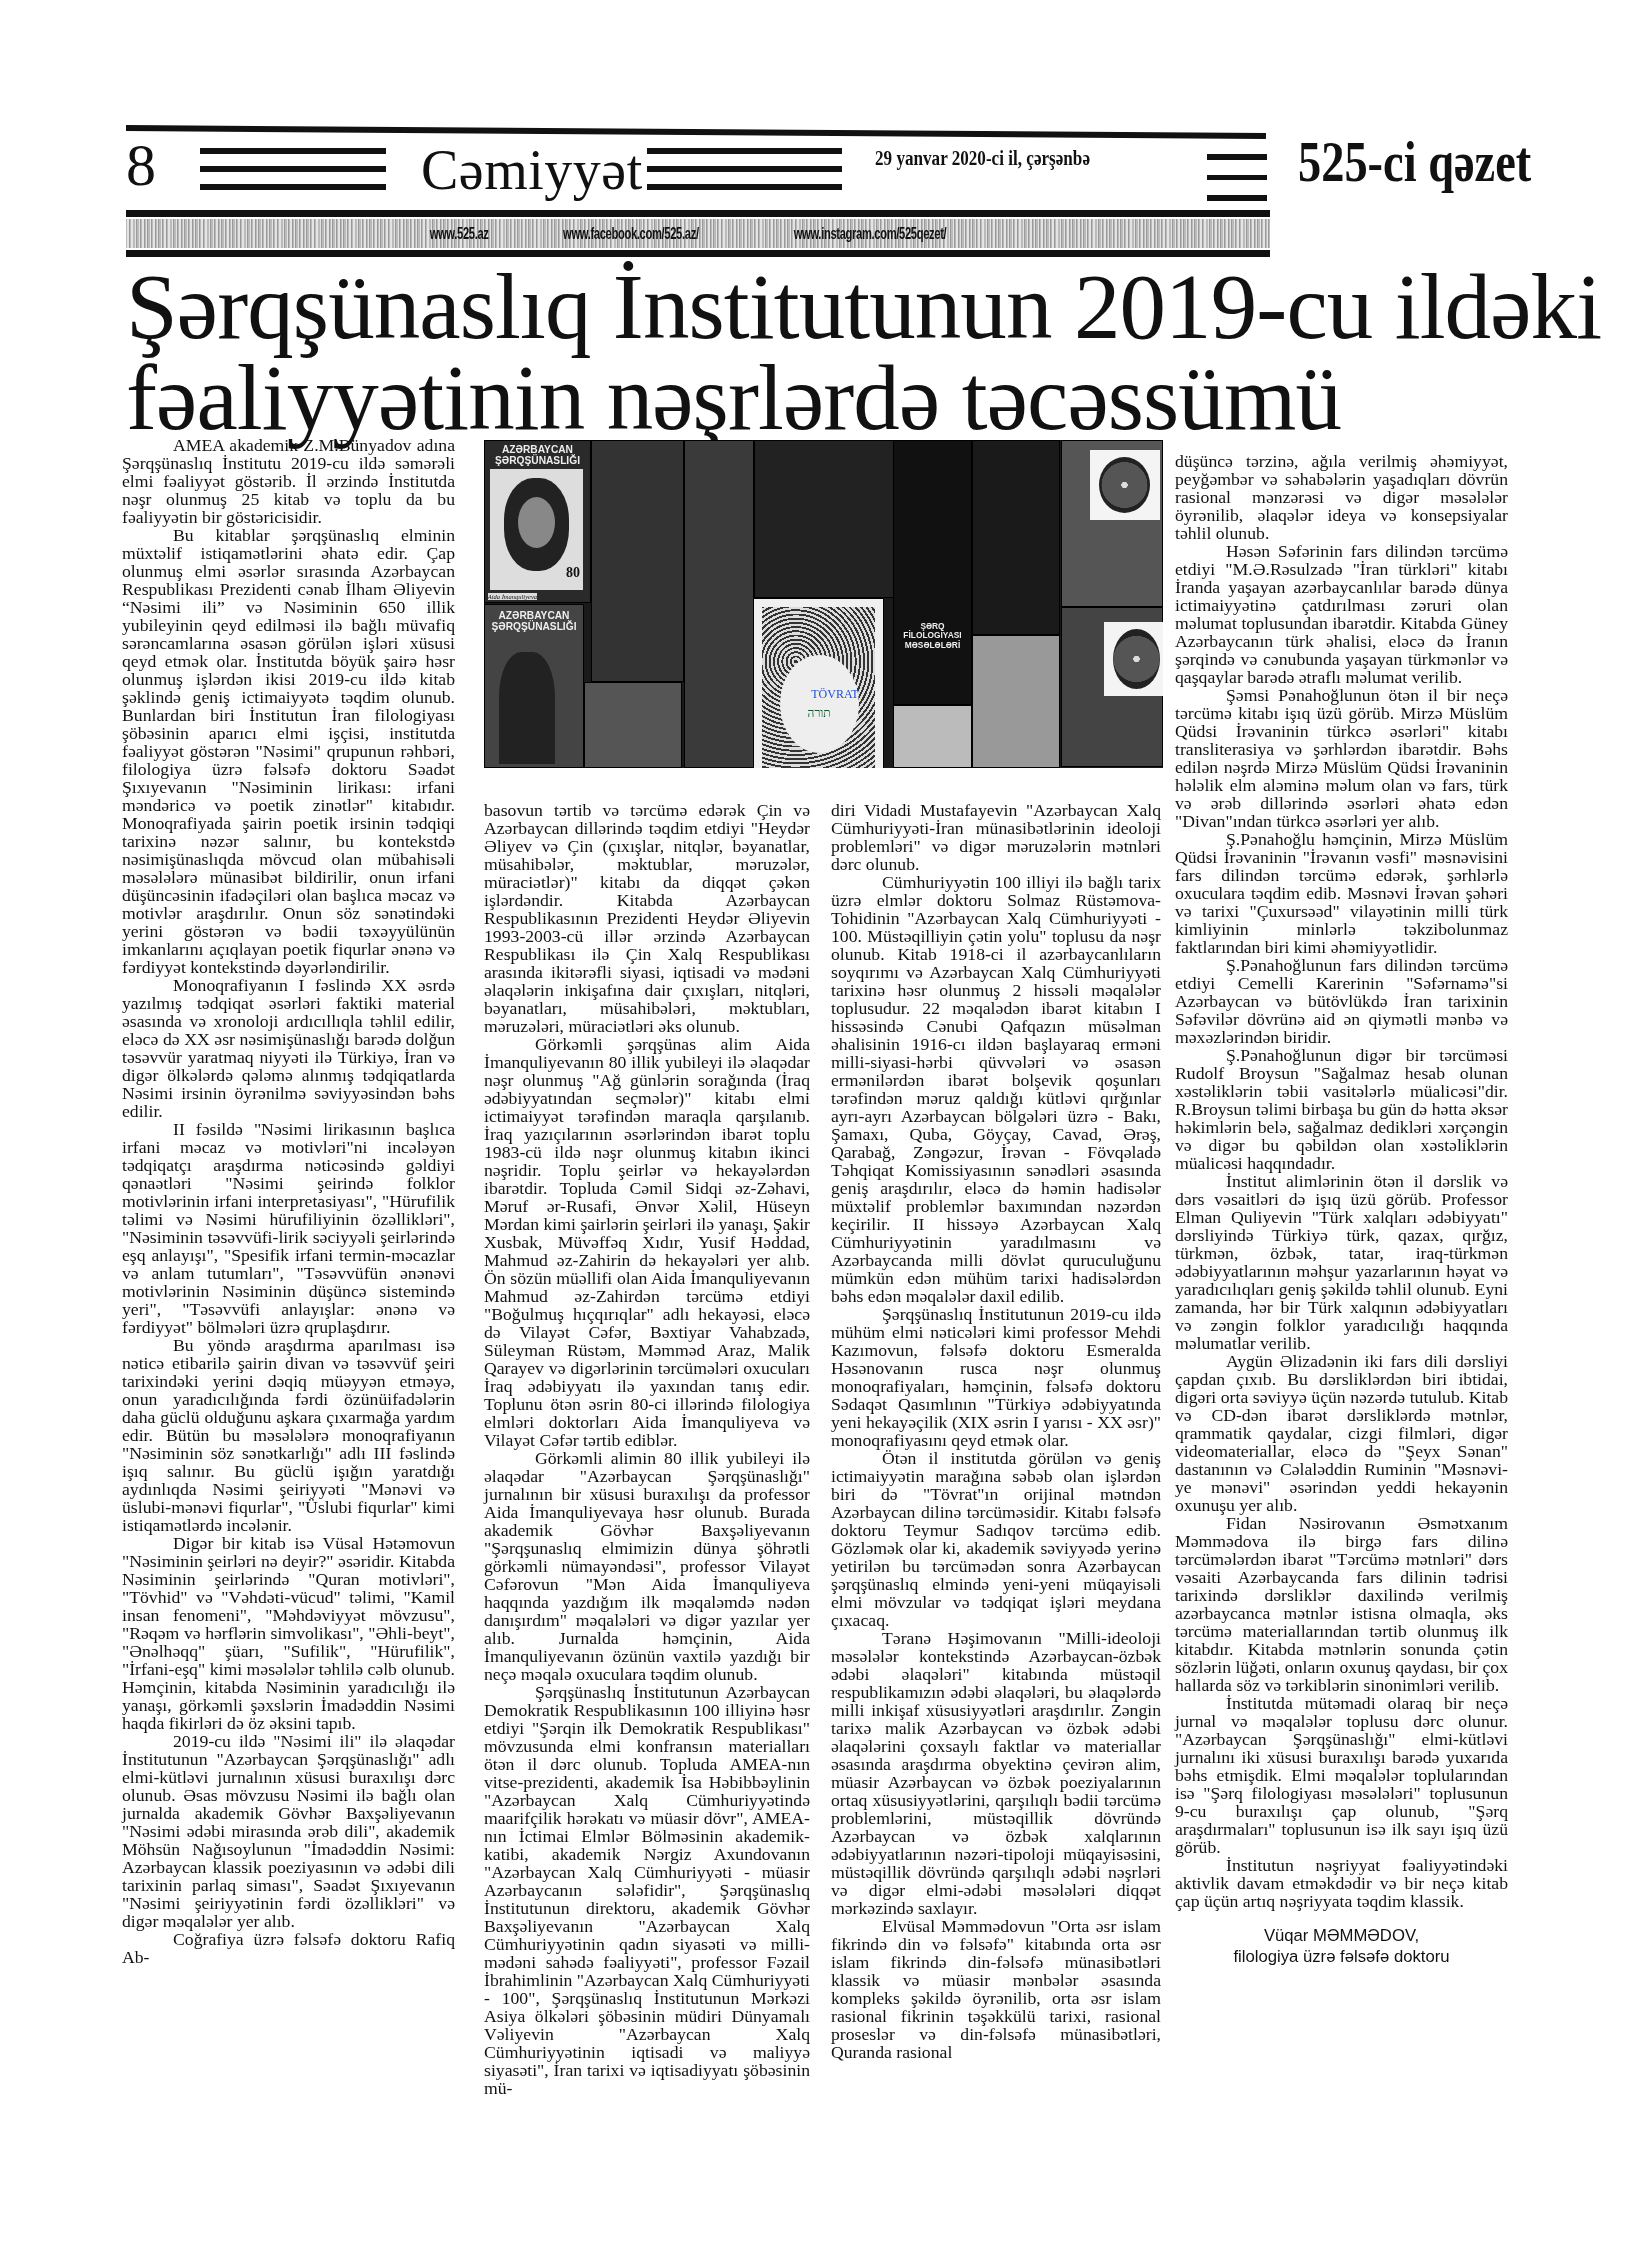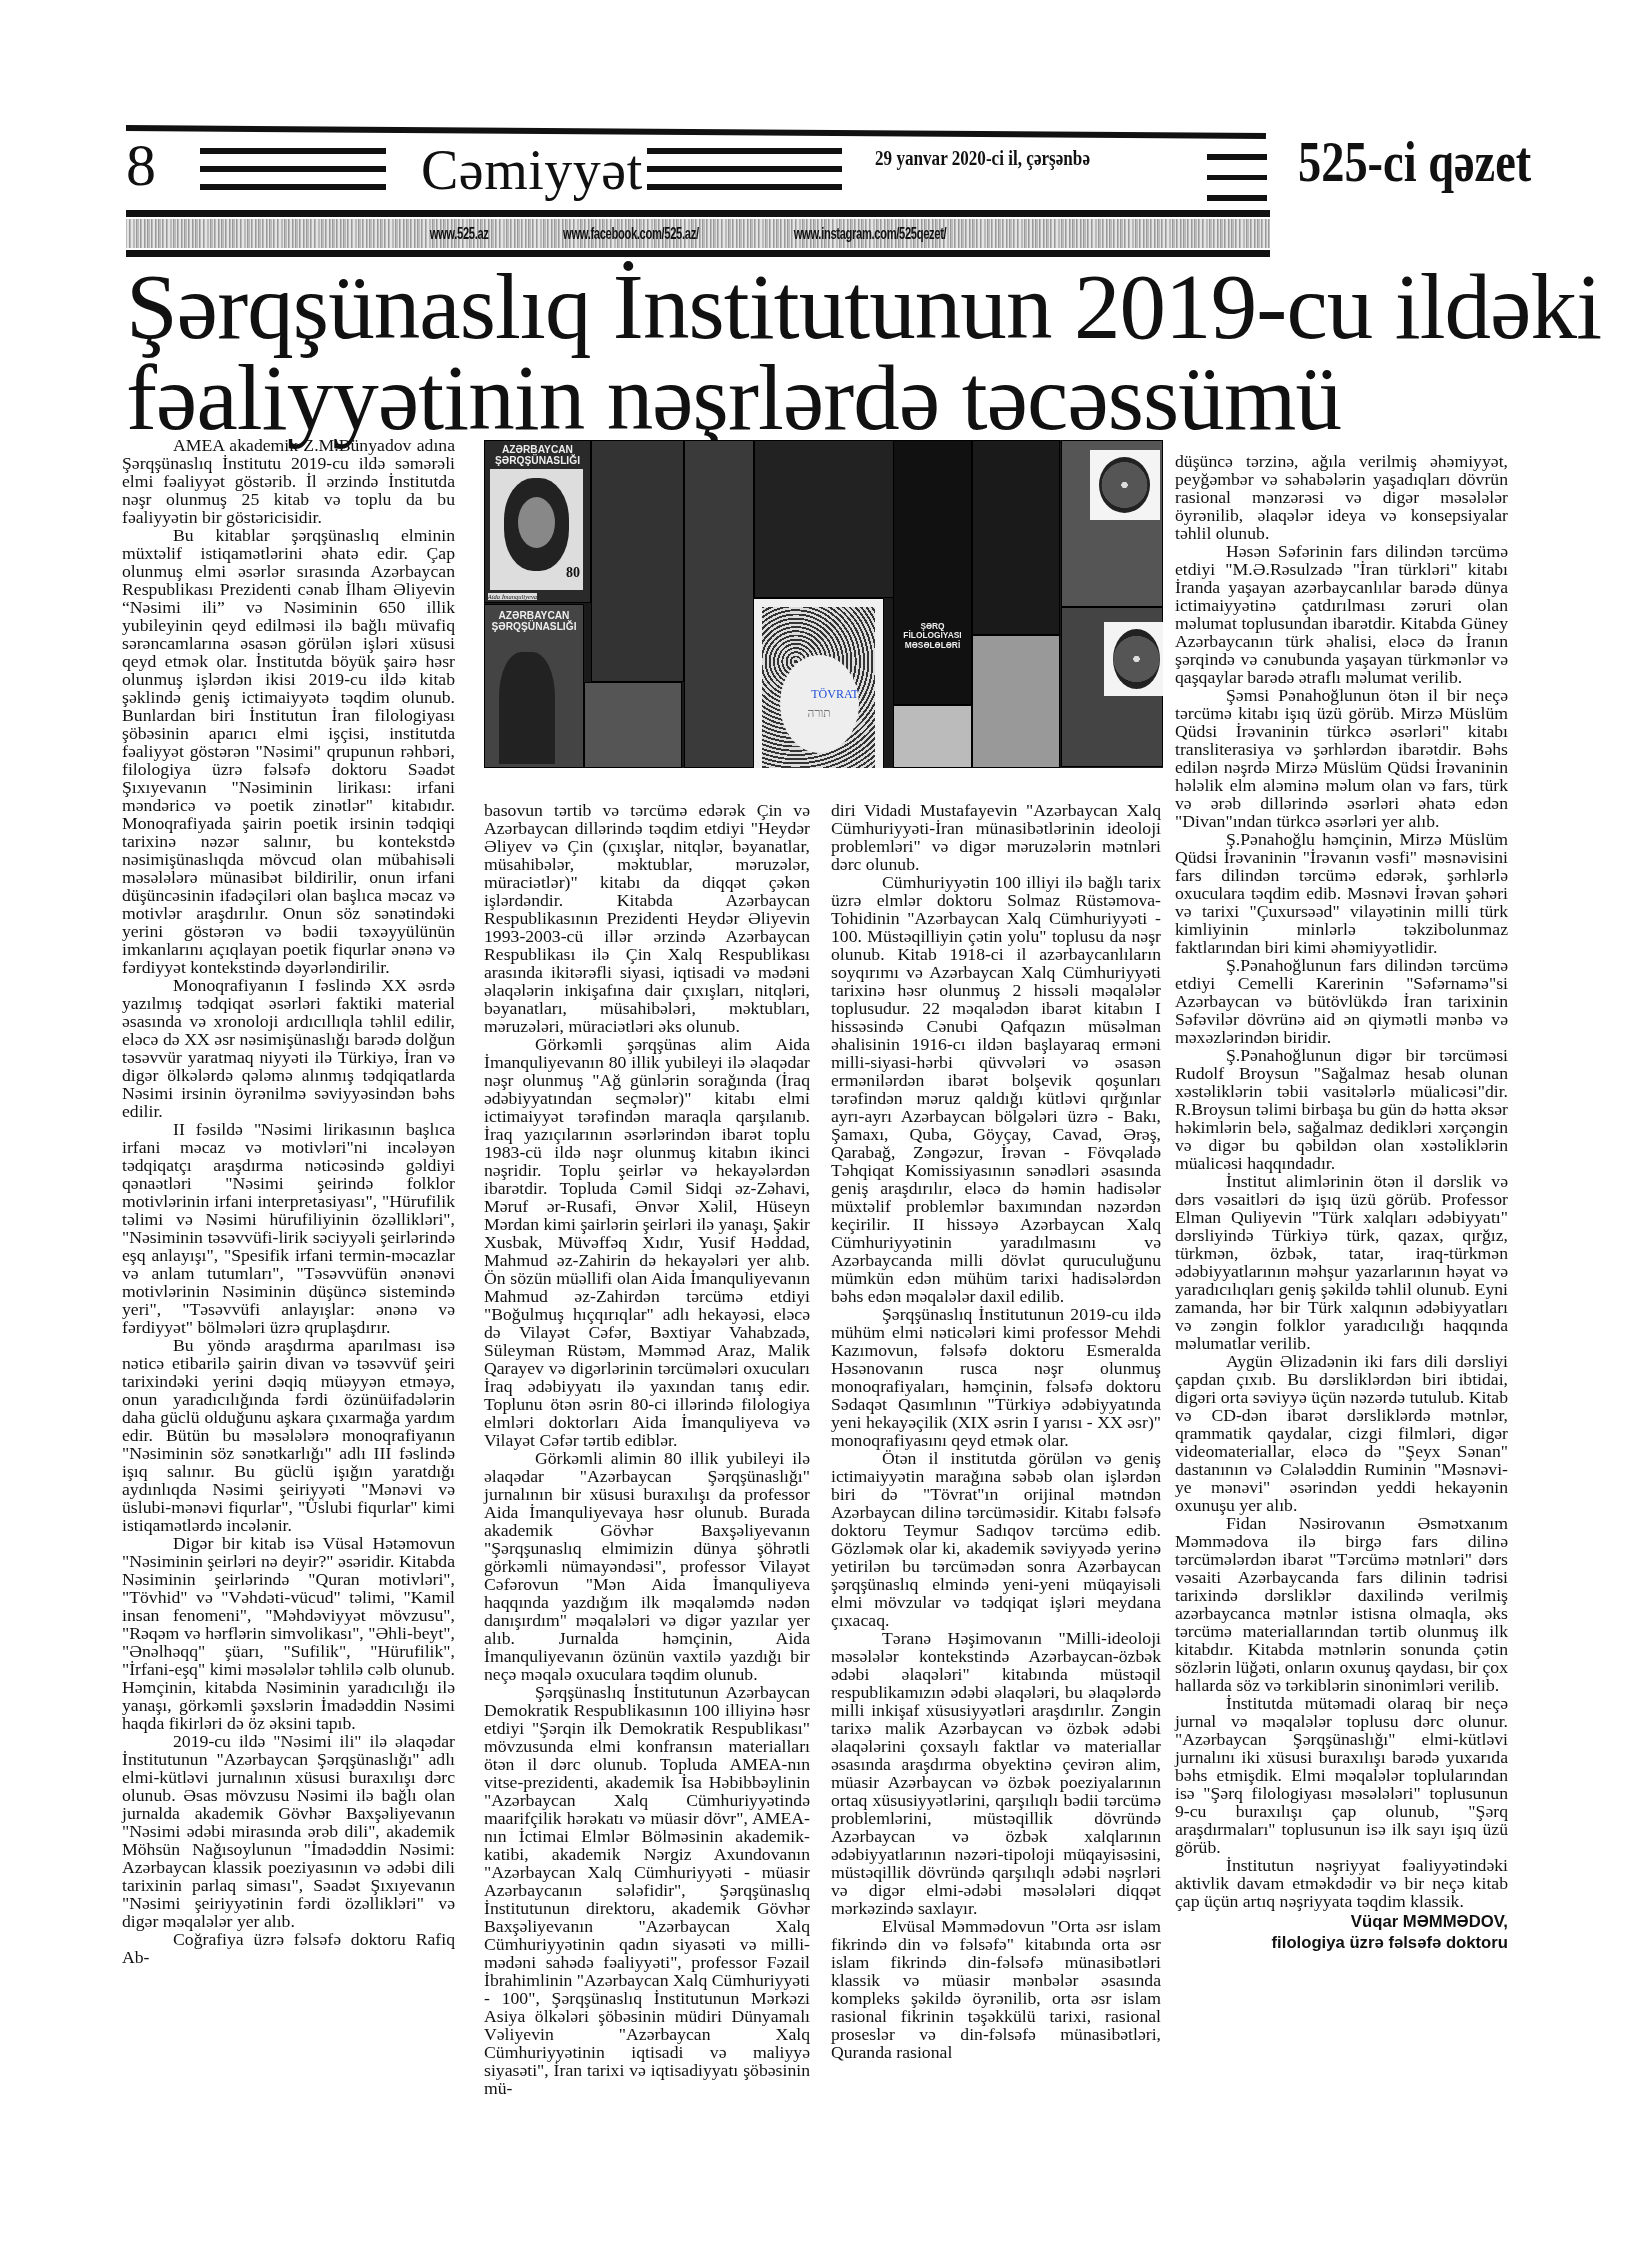--- a/index.html
+++ b/index.html
@@ -24,21 +24,21 @@
 
   
   .col { position: absolute; font-size: 17.7px; line-height: 18px; text-align: justify; hyphens: manual; font-family: "Liberation Serif", serif; }
   .col p { margin: 0; text-indent: 51px; }
   .col p.cont { text-indent: 0; margin-top: 25px; }
   #col1 { left: 122px; top: 436px; width: 333px; }
   #col2 { left: 484px; top: 776px; width: 326px; }
   #col3 { left: 831px; top: 776px; width: 330px; }
   #col4 { left: 1175px; top: 427px; width: 333px; }
 
-  .byline { text-align: right; font-weight: bold; font-family: "Liberation Sans", sans-serif; font-size: 16.7px; line-height: 20.5px; margin-top: 2px; }
+  .byline { text-align: center; font-weight: normal; font-family: "Liberation Sans", sans-serif; font-size: 16.7px; line-height: 20.5px; margin-top: 16px; }
 
   
   .photo { position: absolute; left: 484px; top: 440px; width: 679px; height: 328px; background: #1a1a1a; overflow: hidden; }
   .book { position: absolute; border: 0.9px solid #000; box-sizing: border-box; }
   .book .title { position: absolute; left: 2.8px; right: 2.8px; font-family: "Liberation Sans", sans-serif; font-size: 10.2px; font-weight: bold; color: #eee; text-align: center; line-height: 11px; }
   .disc { position: absolute; border-radius: 50%; background: radial-gradient(circle, #ddd 0 8%, #555 9% 60%, #222 61% 100%); }
 </style>
 </head>
 <body>
 
@@ -88,21 +88,21 @@
     <div style="position:absolute; left:14px; top:47px; width:56px; height:112px; border-radius:40% 40% 0 0; background:#222;"></div>
   </div>
   <div class="book" style="left:107px; top:0; width:93px; height:242px; background:#333;"></div>
   <div class="book" style="left:100px; top:242px; width:98px; height:86px; background:#555;"></div>
   <div class="book" style="left:200px; top:0; width:70px; height:328px; background:#3a3a3a;"></div>
   <div class="book" style="left:270px; top:0; width:140px; height:158px; background:#222;"></div>
   <div class="book" style="left:269px; top:158px; width:131px; height:200px; background:#f0f0f0;">
     <div style="position:absolute; left:8.4px; top:8.4px; right:8.4px; bottom:8.4px; background:repeating-radial-gradient(circle at 30% 30%, #333 0 1.9px, #ddd 1.9px 4.2px);"></div>
     <div style="position:absolute; left:25.6px; top:56px; width:79px; height:98px; border-radius:50%; background:#eee;"></div>
     <div style="position:absolute; left:25.6px; top:88px; width:79px; text-align:right; font-size:12px; font-family:'Liberation Serif',serif; color:#1d4ed8;">TÖVRAT</div>
-    <div style="position:absolute; left:25.6px; top:107px; width:79px; text-align:center; font-size:12px; color:#737373;">תורה</div>
+    <div style="position:absolute; left:25.6px; top:107px; width:79px; text-align:center; font-size:12px; color:#14532d;">תורה</div>
   </div>
   <div class="book" style="left:409px; top:0; width:79px; height:265px; background:#111;">
     <div class="title" style="top:181px; font-size:8.4px; line-height:9.3px;">ŞƏRQ FİLOLOGİYASI MƏSƏLƏLƏRİ</div>
   </div>
   <div class="book" style="left:488px; top:0; width:88px; height:195px; background:#1a1a1a;"></div>
   <div class="book" style="left:488px; top:195px; width:88px; height:133px; background:#999;"></div>
   <div class="book" style="left:409px; top:265px; width:79px; height:63px; background:#bbb;"></div>
   <div class="book" style="left:577px; top:0; width:102px; height:167px; background:#555;">
     <div style="position:absolute; left:28px; top:9.3px; width:70px; height:70px; background:#f4f4f4;"></div>
     <div class="disc" style="left:37px; top:16.3px; width:51px; height:56px;"></div>

